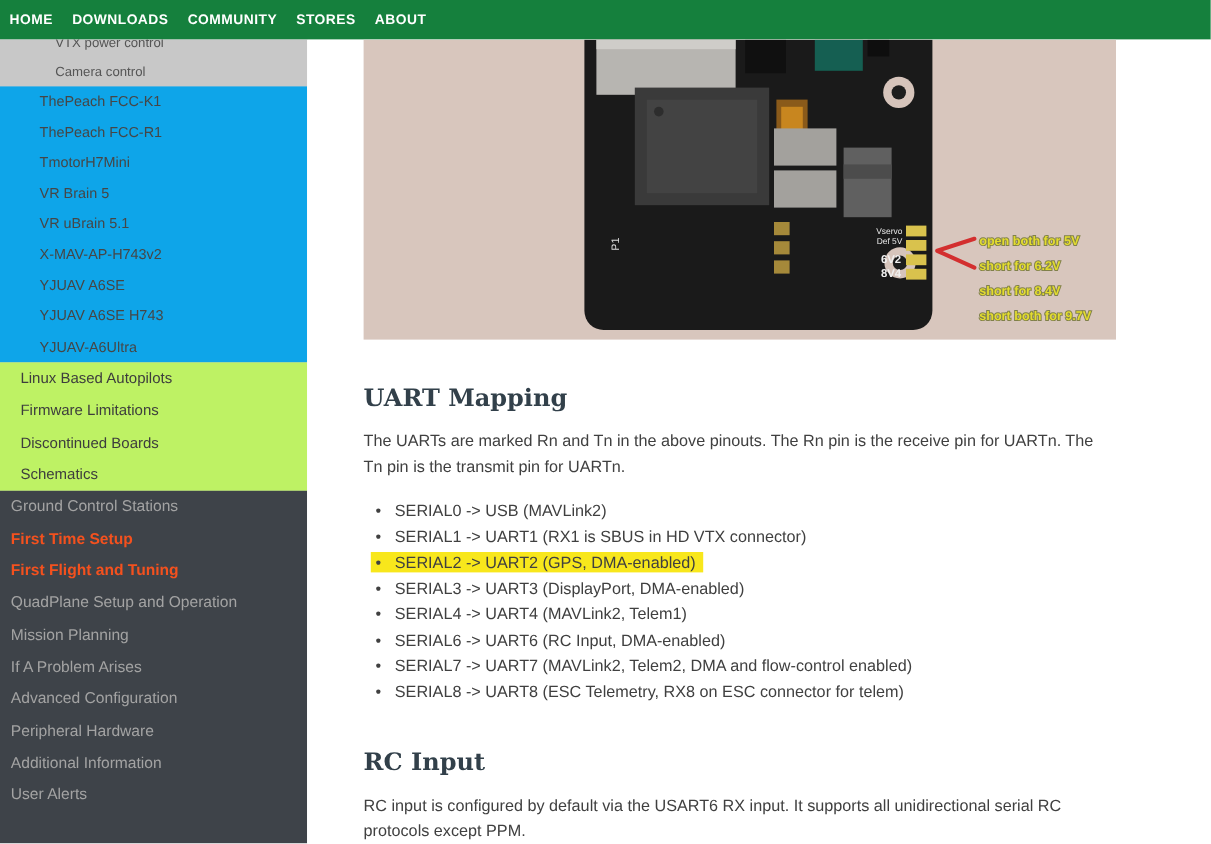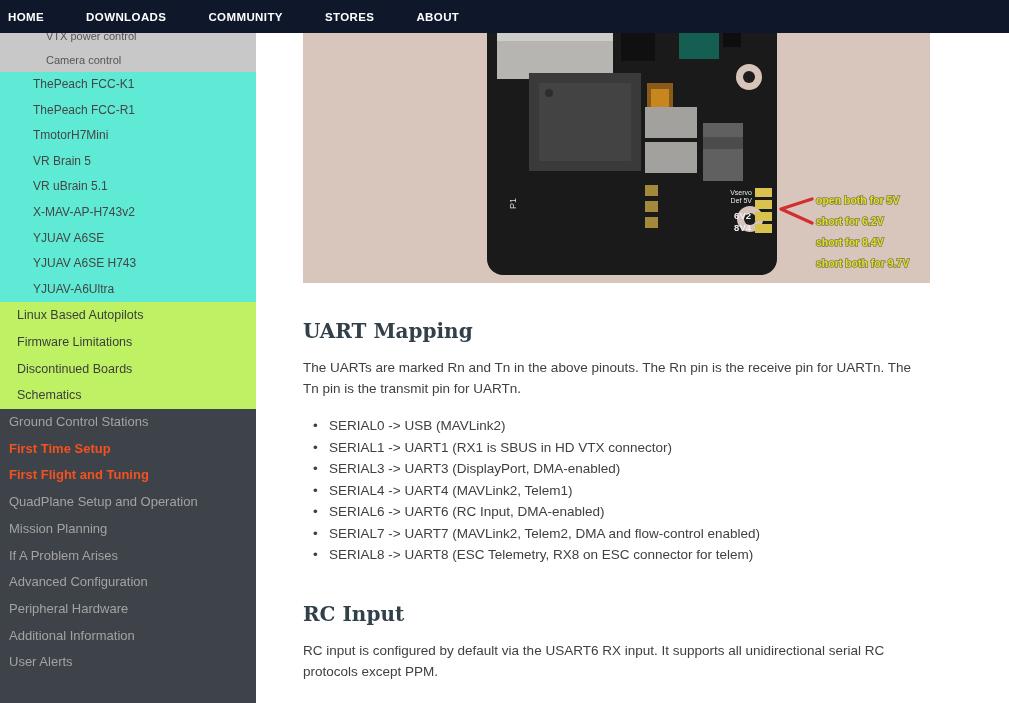--- a/index.html
+++ b/index.html
@@ -1,37 +1,37 @@
 <!DOCTYPE html>
 <html><head>
 <meta charset="utf-8">
 <style>
   * { box-sizing: border-box; margin: 0; padding: 0; }
   html, body { width: 1009px; height: 703px; overflow: hidden; }
   body { font-family: "Liberation Sans", sans-serif; background: #fff; }
 
   
-  .topnav { height: 33px; background: #0f172a; display: flex; align-items: center;
-            gap: 42px; padding-left: 8px; }
+  .topnav { height: 33px; background: #15803d; display: flex; align-items: center;
+            gap: 16px; padding-left: 8px; }
   .topnav a { color: #fff; font-size: 11.5px; font-weight: bold; letter-spacing: .4px;
               text-decoration: none; cursor: pointer; }
 
   
   .layout { display: flex; height: 670px; }
 
   
   .sidebar { flex: 0 0 256px; width: 256px; display: flex; flex-direction: column;
              overflow: hidden; background: #cfcfcf; }
   .sidebar a { display: block; text-decoration: none; white-space: nowrap; overflow: hidden; }
 
   .side-sub { background: #c8c8c8; }
   .side-sub a { height: 24px; line-height: 24px; padding-left: 46px; font-size: 11px; color: #555; }
   .side-sub a:first-child { margin-top: -9px; }
 
-  .side-boards { background: #5eead4; }
+  .side-boards { background: #0ea5e9; }
   .side-boards a { height: 25.6px; line-height: 25.6px; padding-left: 33px; font-size: 12px; color: #464646; }
 
   .side-sections { background: #bef264; }
   .side-sections a { height: 26.7px; line-height: 26.7px; padding-left: 17px; font-size: 12.5px; color: #3d3d3d; }
 
   .side-dark { background: #3e4349; flex: 1 1 auto; }
   .side-dark a { height: 26.7px; line-height: 26.7px; padding-left: 9px; font-size: 13px; color: #a3a3a3; }
   .side-dark a.accent { color: #f4511e; font-weight: bold; }
 
   
@@ -159,20 +159,21 @@
           <text class="ann" x="513" y="234">short both for 9.7V</text>
         </svg>
       </div>
 
       <h2 class="doc-h">UART Mapping</h2>
       <p class="doc-p">The UARTs are marked Rn and Tn in the above pinouts. The Rn pin is the receive pin for UARTn. The Tn pin is the transmit pin for UARTn.</p>
 
       <ul class="uart">
         <li><span class="liwrap"><span class="bullet">•</span><span>SERIAL0 -&gt; USB (MAVLink2)</span></span></li>
         <li><span class="liwrap"><span class="bullet">•</span><span>SERIAL1 -&gt; UART1 (RX1 is SBUS in HD VTX connector)</span></span></li>
+        <li><span class="liwrap hl"><span class="bullet">•</span><span>SERIAL2 -&gt; UART2 (GPS, DMA-enabled)</span></span></li>
         <li><span class="liwrap"><span class="bullet">•</span><span>SERIAL3 -&gt; UART3 (DisplayPort, DMA-enabled)</span></span></li>
         <li><span class="liwrap"><span class="bullet">•</span><span>SERIAL4 -&gt; UART4 (MAVLink2, Telem1)</span></span></li>
         <li><span class="liwrap"><span class="bullet">•</span><span>SERIAL6 -&gt; UART6 (RC Input, DMA-enabled)</span></span></li>
         <li><span class="liwrap"><span class="bullet">•</span><span>SERIAL7 -&gt; UART7 (MAVLink2, Telem2, DMA and flow-control enabled)</span></span></li>
         <li><span class="liwrap"><span class="bullet">•</span><span>SERIAL8 -&gt; UART8 (ESC Telemetry, RX8 on ESC connector for telem)</span></span></li>
       </ul>
 
       <h2 class="doc-h">RC Input</h2>
       <p class="doc-p">RC input is configured by default via the USART6 RX input. It supports all unidirectional serial RC protocols except PPM.</p>
 

